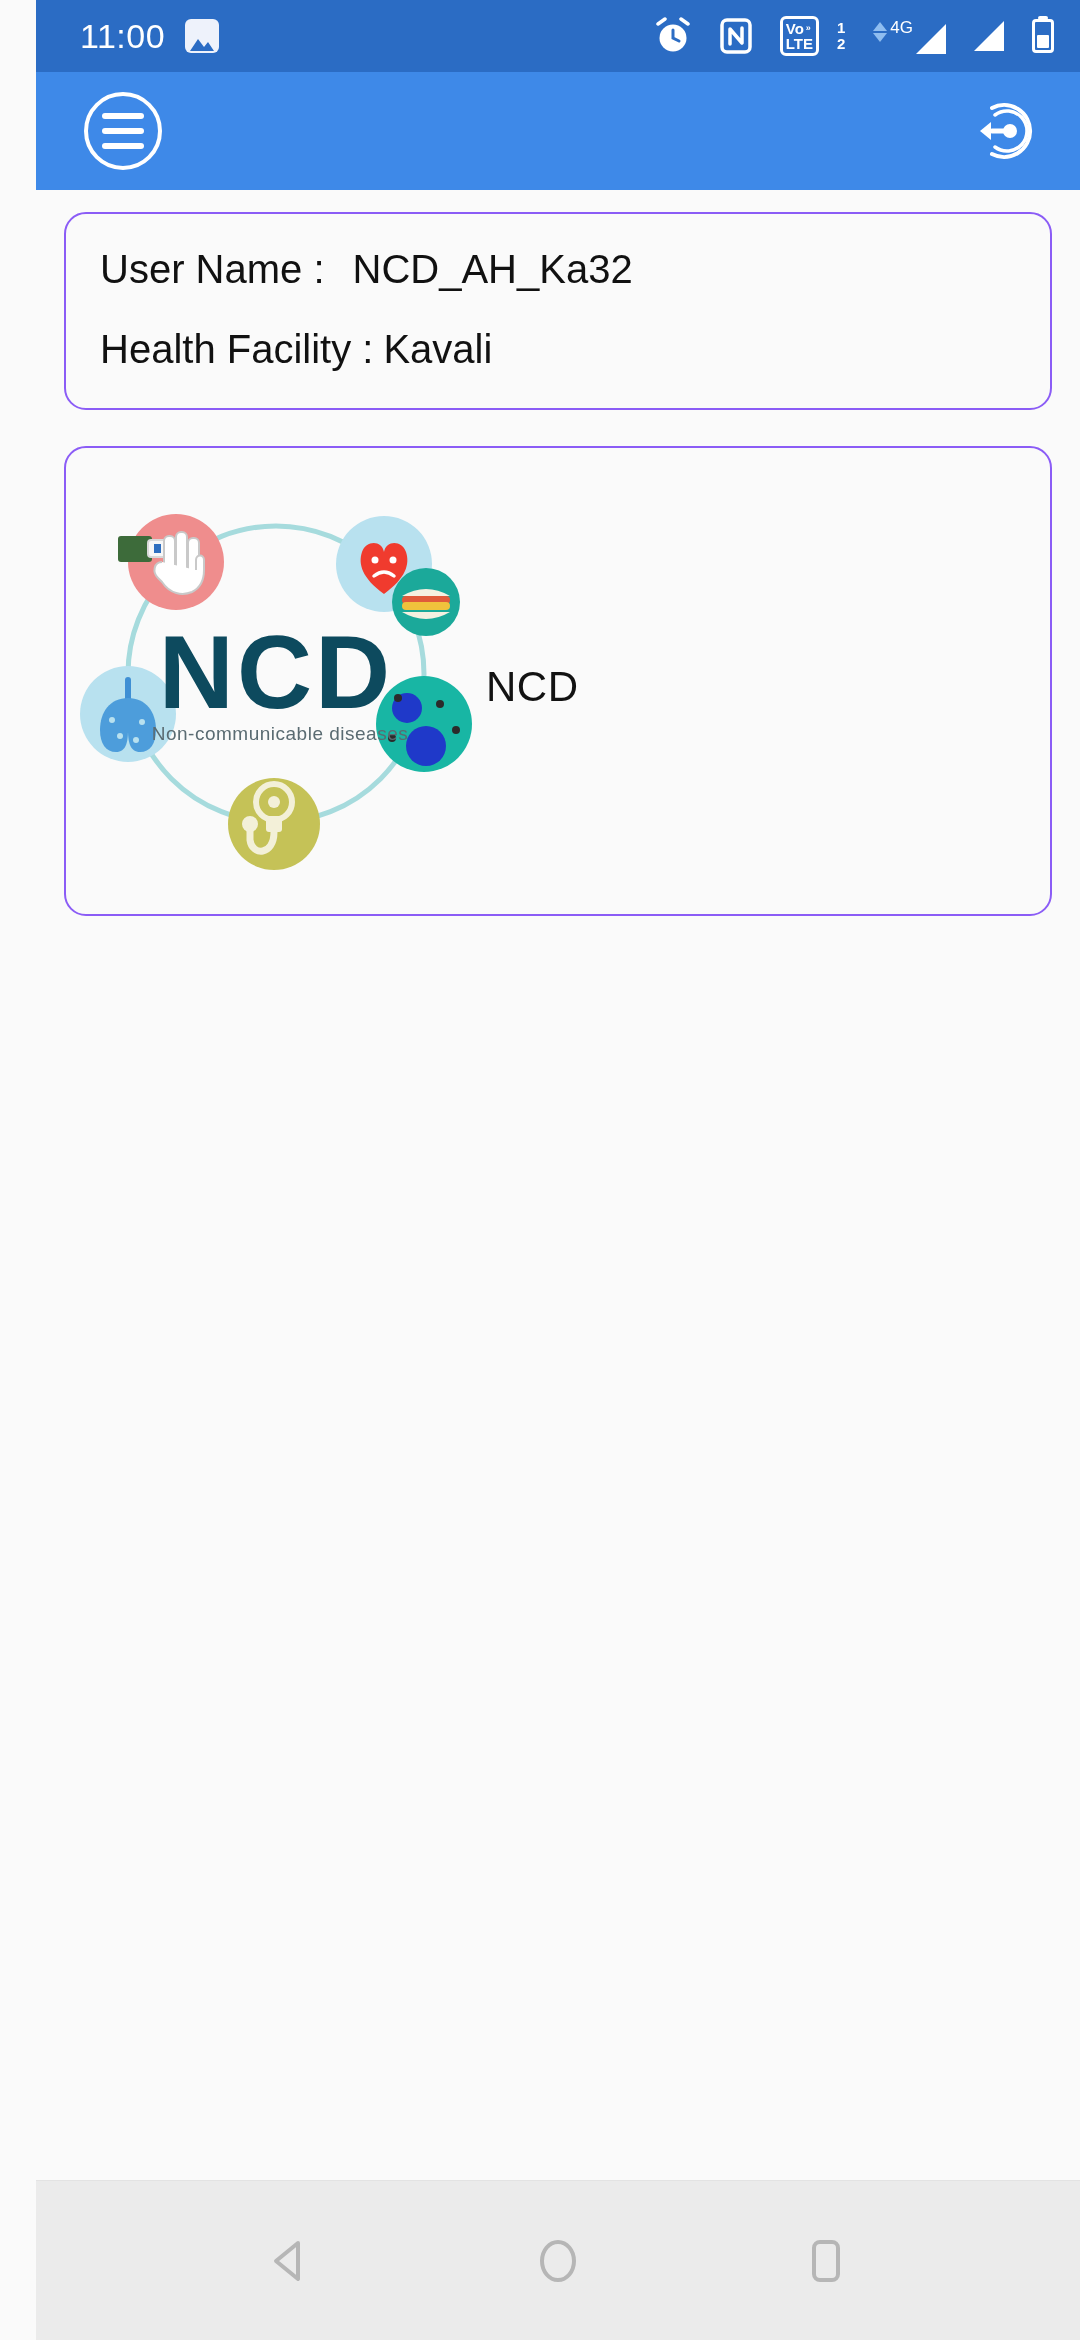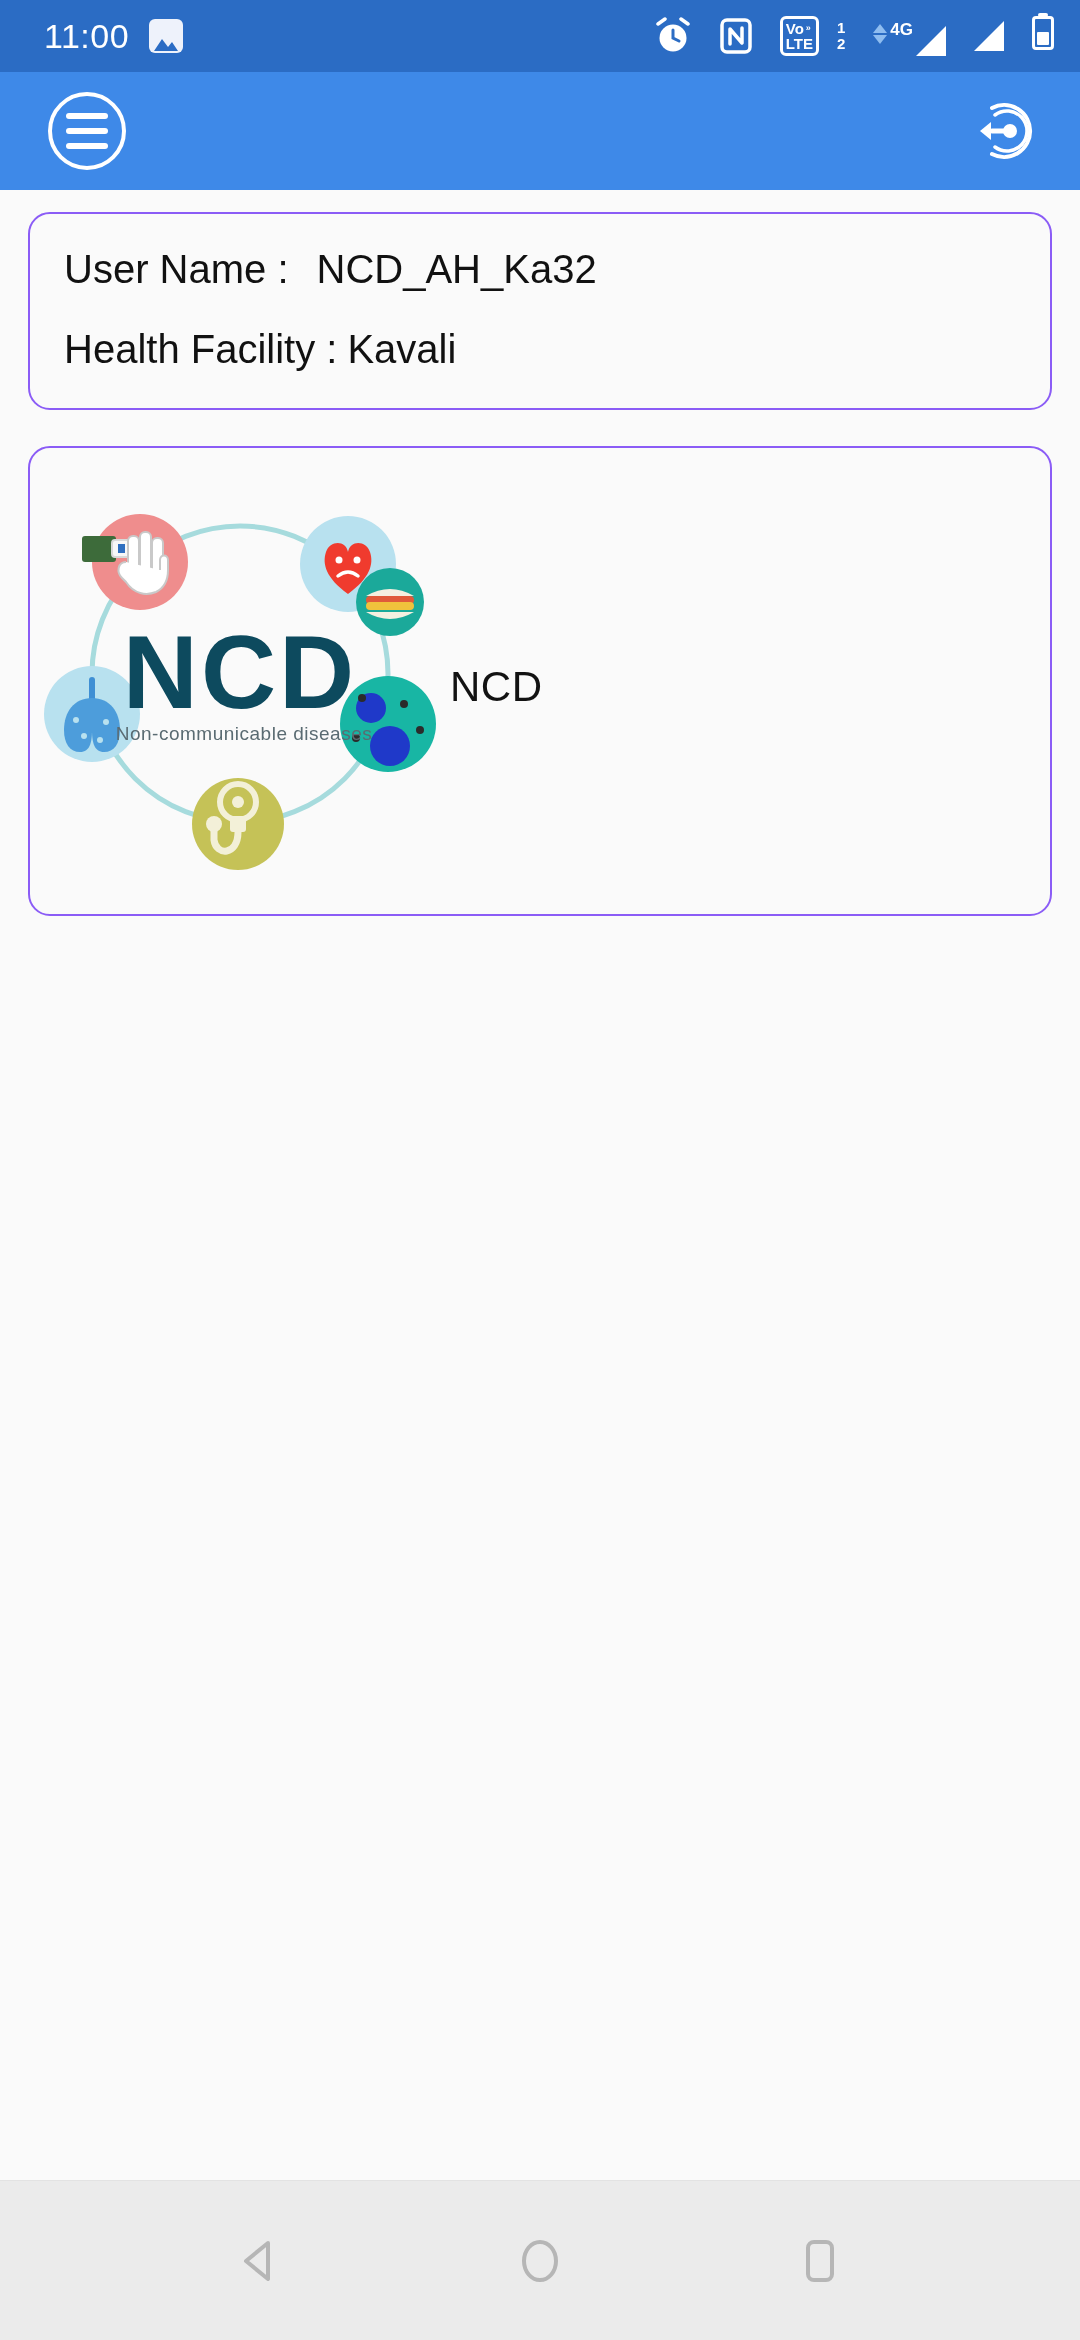--- a/index.html
+++ b/index.html
@@ -6,52 +6,53 @@
   html, body {
     width:1080px; height:2340px;
     background:#fafafa;
     font-family:"Liberation Sans", sans-serif;
     overflow:hidden;
   }
   #screen {
     position:relative; width:1080px; height:2340px;
     display:flex; flex-direction:column;
     background:#fafafa;
+    padding-left:36px;
   }
 
   
   .statusbar {
     height:72px; flex:0 0 72px;
     background:#2b6cc4;
     display:flex; align-items:center;
     padding:0 26px 0 44px;
     color:#ffffff;
   }
   .sb-left { display:flex; align-items:center; gap:20px; }
   .sb-time { font-size:34px; font-weight:400; letter-spacing:.5px; line-height:1; }
-  .sb-right { margin-left:auto; display:flex; gap:28px; }
+  .sb-right { margin-left:auto; display:flex; align-items:center; gap:28px; }
   .sb-icon { display:flex; align-items:center; justify-content:center; }
 
   .img-badge {
     width:34px; height:34px; border-radius:6px;
     background:#eef2fb; display:flex; align-items:flex-end;
     justify-content:center; overflow:hidden;
   }
 
   .volte-box {
     border:3px solid #fff; border-radius:6px;
     padding:2px 3px; display:flex; flex-direction:column;
     line-height:1; font-weight:bold;
   }
   .volte-row { display:flex; align-items:center; gap:2px; font-size:15px; }
   .volte-row sup { font-size:9px; }
   .sim-num { font-size:15px; font-weight:bold; margin-left:2px; }
 
   .sig-wrap { display:flex; align-items:flex-end; gap:3px; }
-  .gen-label { font-size:17px; font-weight:bold; line-height:1; margin-bottom:18px; }
+  .gen-label { font-size:17px; font-weight:normal; line-height:1; margin-bottom:18px; }
   .tri {
     width:0; height:0;
     border-left:30px solid transparent;
     border-bottom:30px solid #ffffff;
   }
   .updown { display:flex; flex-direction:column; gap:2px; margin-bottom:12px; }
   .updown i {
     width:0; height:0; display:block;
     border-left:7px solid transparent;
     border-right:7px solid transparent;

